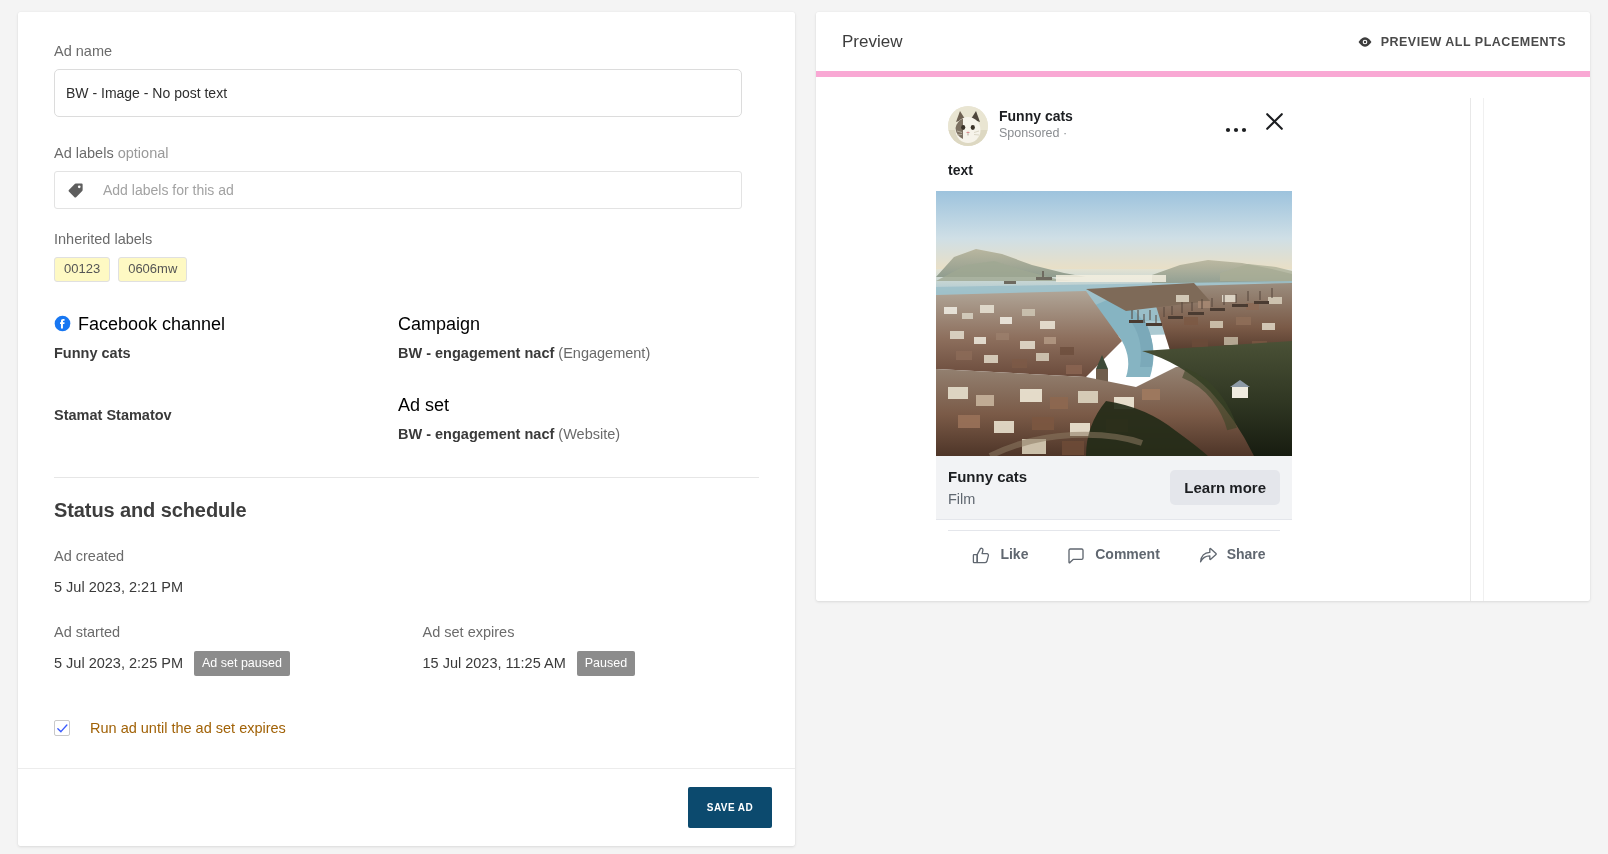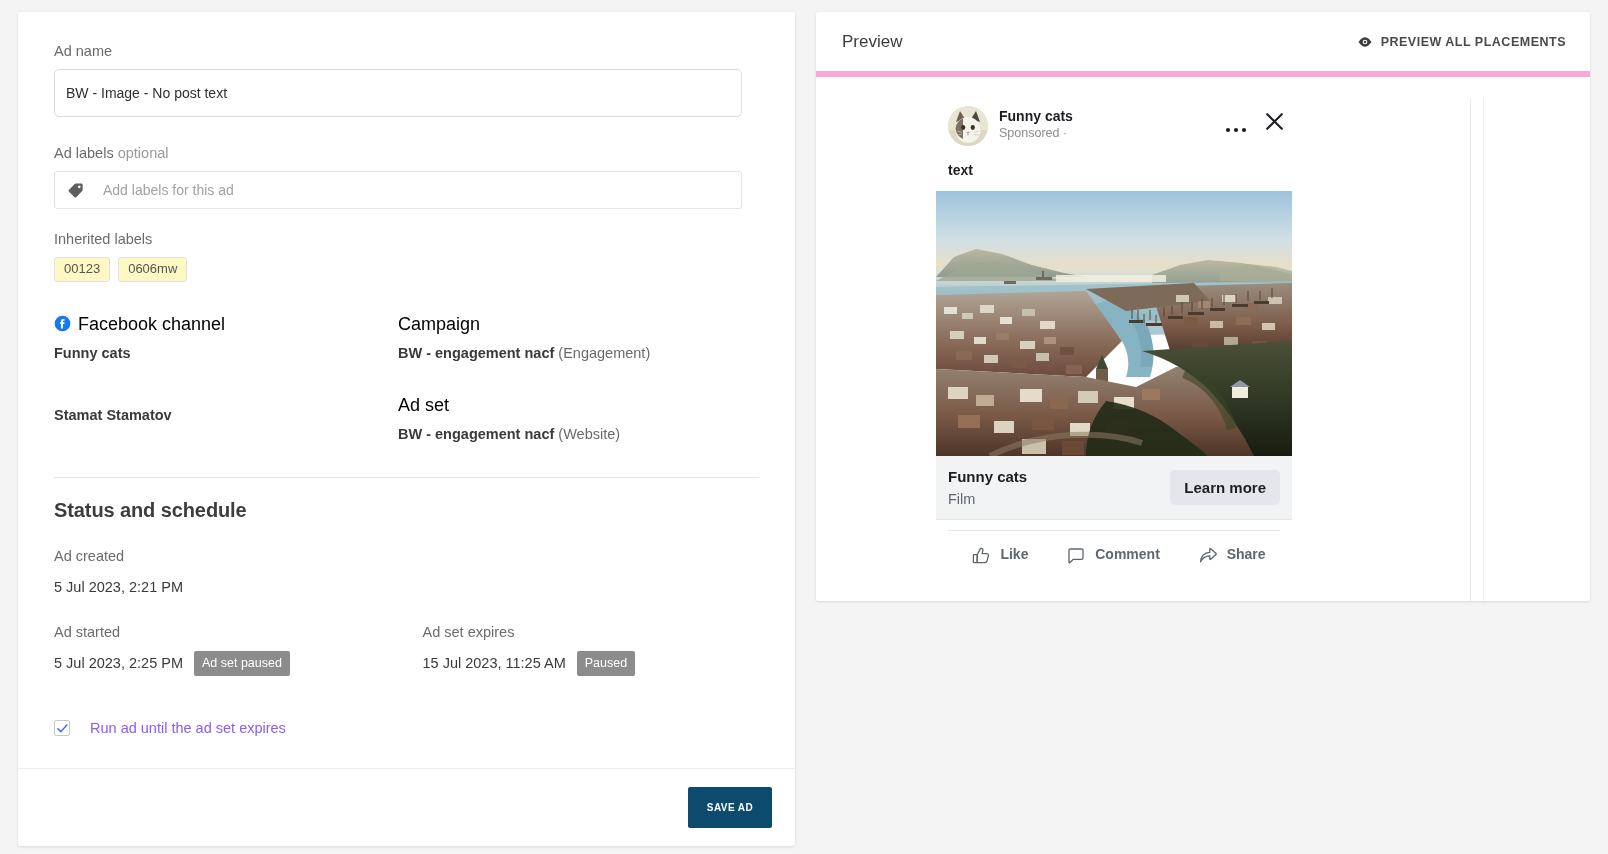--- a/index.html
+++ b/index.html
@@ -153,21 +153,21 @@
     border: 1px solid #c9c9c9;
     border-radius: 2px;
     background: #fff;
     position: relative;
     flex: 0 0 auto;
   }
   .checkbox svg { position: absolute; left: 1px; top: 1px; }
   .check-label {
     margin-left: 20px;
     font-size: 14.5px;
-    color: #8b5cf6;
+    color: #a16207;
   }
 
   .card-footer {
     border-top: 1px solid #ececec;
     height: 78px;
     display: flex;
     align-items: center;
     justify-content: flex-end;
     padding-right: 23px;
   }

